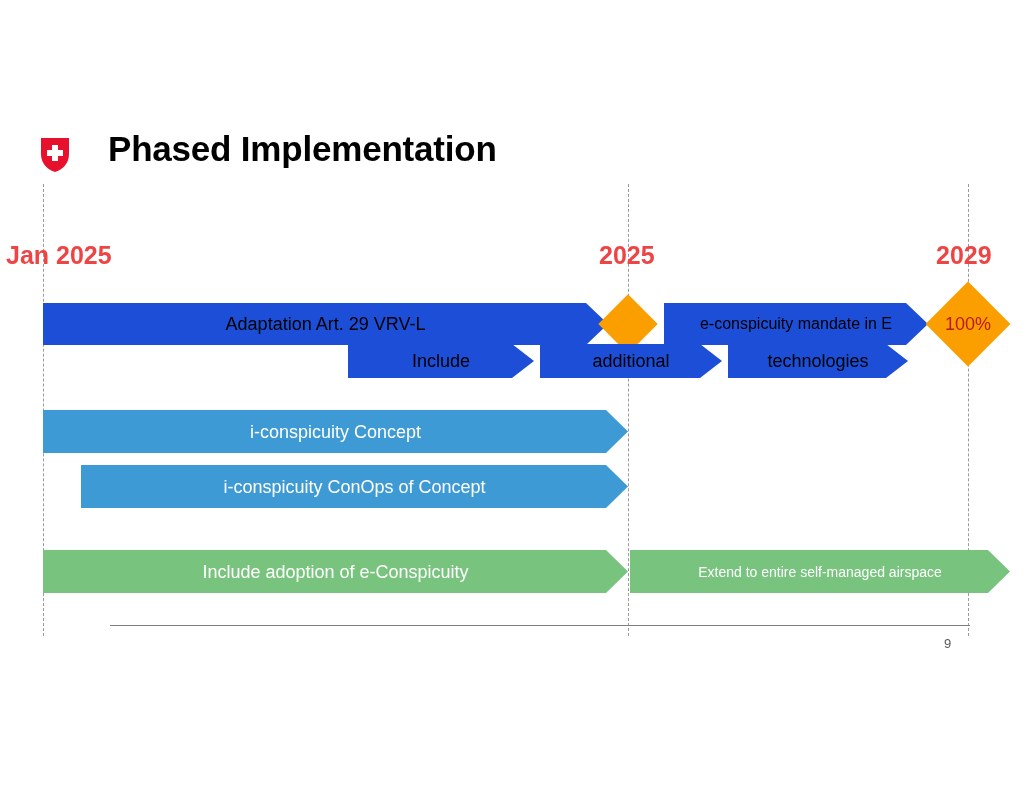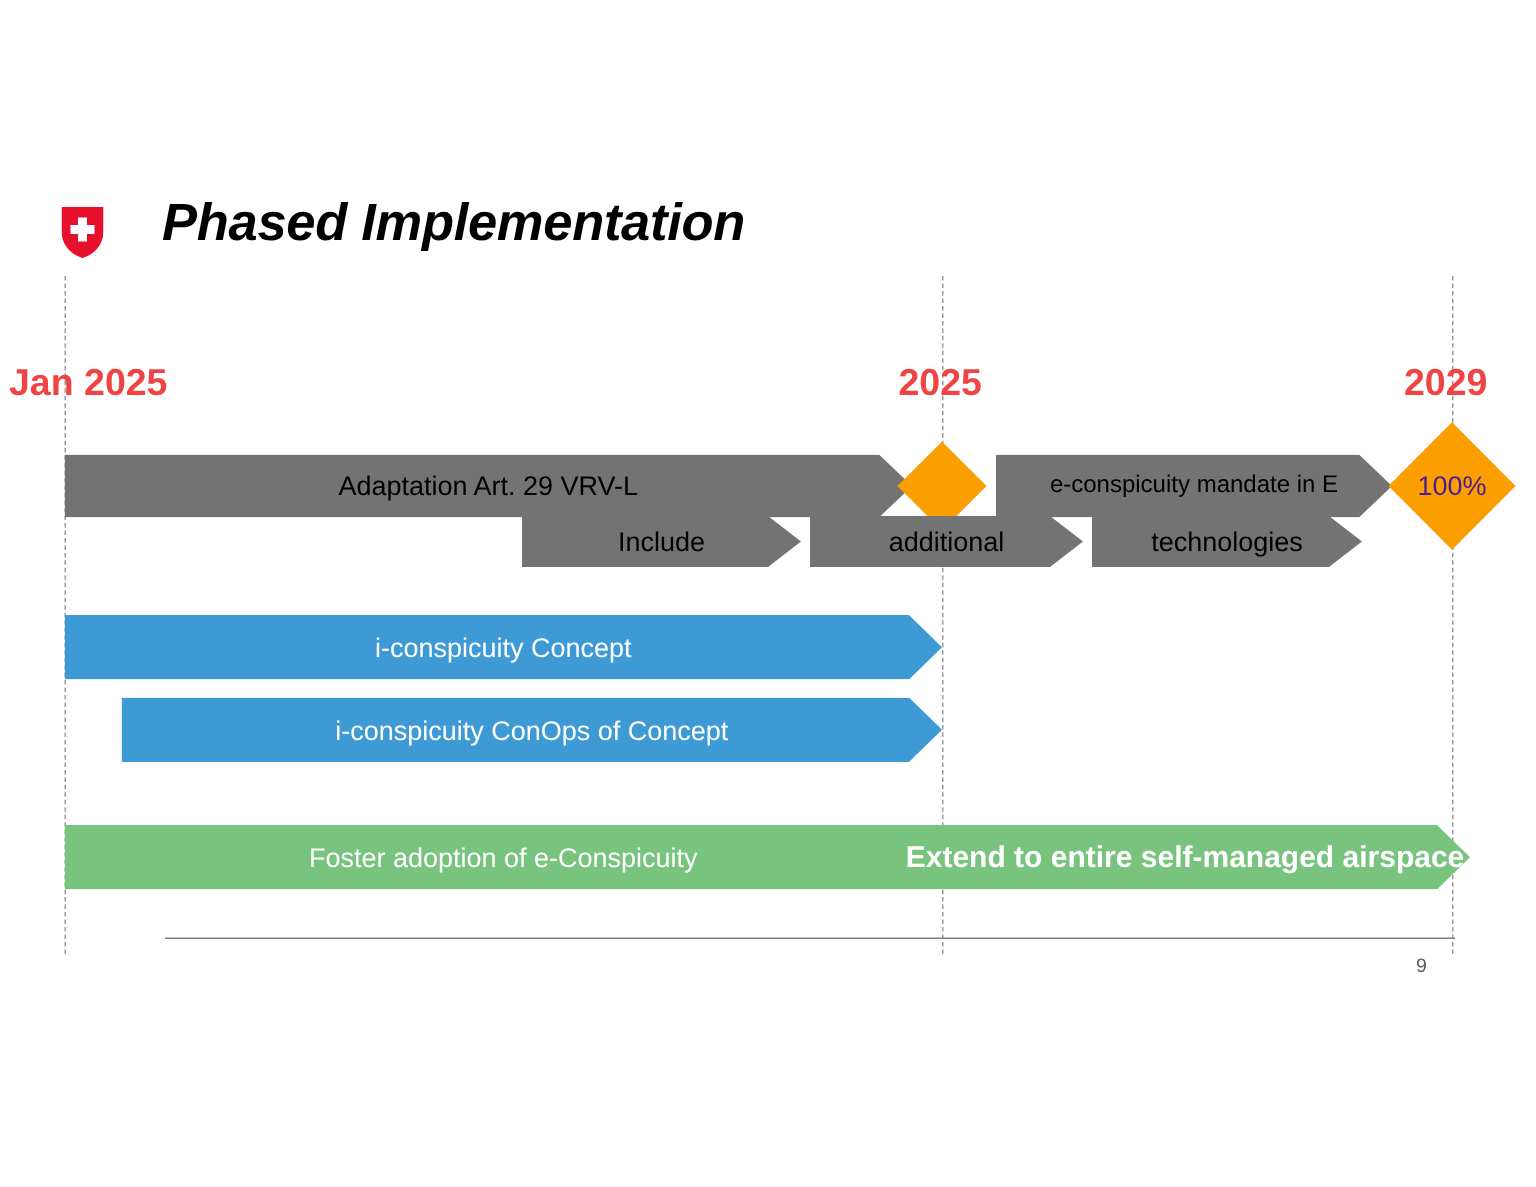--- a/index.html
+++ b/index.html
@@ -28,21 +28,20 @@
   }
   #slide-title {
     position: absolute;
     left: 108px;
     top: 129px;
     font-size: 35px;
     font-weight: bold;
     color: #000000;
     letter-spacing: -0.2px;
     white-space: nowrap;
-    font-style: italic;
   }
 
   
   .vline {
     position: absolute;
     top: 184px;
     width: 0;
     height: 452px;
     border-left: 1.4px dashed #9a9a9a;
   }
@@ -62,37 +61,37 @@
     justify-content: center;
     box-sizing: border-box;
     white-space: nowrap;
   }
   .bar .bar-label {
     position: relative;
     z-index: 2;
     line-height: 1;
   }
 
-  .orange       { background: #737373; color: #000000; }
+  .orange       { background: #1d4ed8; color: #000000; }
   .blue         { background: #3E9AD4; color: #ffffff; }
   .green        { background: #78C47E; color: #ffffff; }
 
   
   .diamond {
     position: absolute;
     background: #FB9E00;
     transform: rotate(45deg);
     display: block;
   }
   .diamond-label {
     position: absolute;
     display: flex;
     align-items: center;
     justify-content: center;
-    color: #4c1d95;
+    color: #b91c1c;
     z-index: 3;
     white-space: nowrap;
   }
 
   
   #footer-rule {
     position: absolute;
     left: 110px;
     top: 625px;
     width: 860px;
@@ -162,24 +161,24 @@
     <span class="bar-label">i-conspicuity Concept</span>
   </div>
 
   <div class="bar blue" style="left:81px; top:465px; width:547px; height:43px; font-size:18px;
               clip-path: polygon(0 0, calc(100% - 22px) 0, 100% 50%, calc(100% - 22px) 100%, 0 100%);">
     <span class="bar-label">i-conspicuity ConOps of Concept</span>
   </div>
 
   <div class="bar green" style="left:43px; top:550px; width:585px; height:43px; font-size:18px;
               clip-path: polygon(0 0, calc(100% - 22px) 0, 100% 50%, calc(100% - 22px) 100%, 0 100%);">
-    <span class="bar-label">Foster adoption of e-Conspicuity</span>
+    <span class="bar-label">Include adoption of e-Conspicuity</span>
   </div>
 
-  <div class="bar green" style="left:600px; top:550px; width:380px; height:43px; font-size:20px;
-              clip-path: polygon(0 0, calc(100% - 22px) 0, 100% 50%, calc(100% - 22px) 100%, 0 100%); font-weight: bold;">
+  <div class="bar green" style="left:630px; top:550px; width:380px; height:43px; font-size:14px;
+              clip-path: polygon(0 0, calc(100% - 22px) 0, 100% 50%, calc(100% - 22px) 100%, 0 100%);">
     <span class="bar-label">Extend to entire self-managed airspace</span>
   </div>
 
   <div id="footer-rule"></div>
   <div id="page-number">9</div>
 
 </div>
 
 </body></html>

